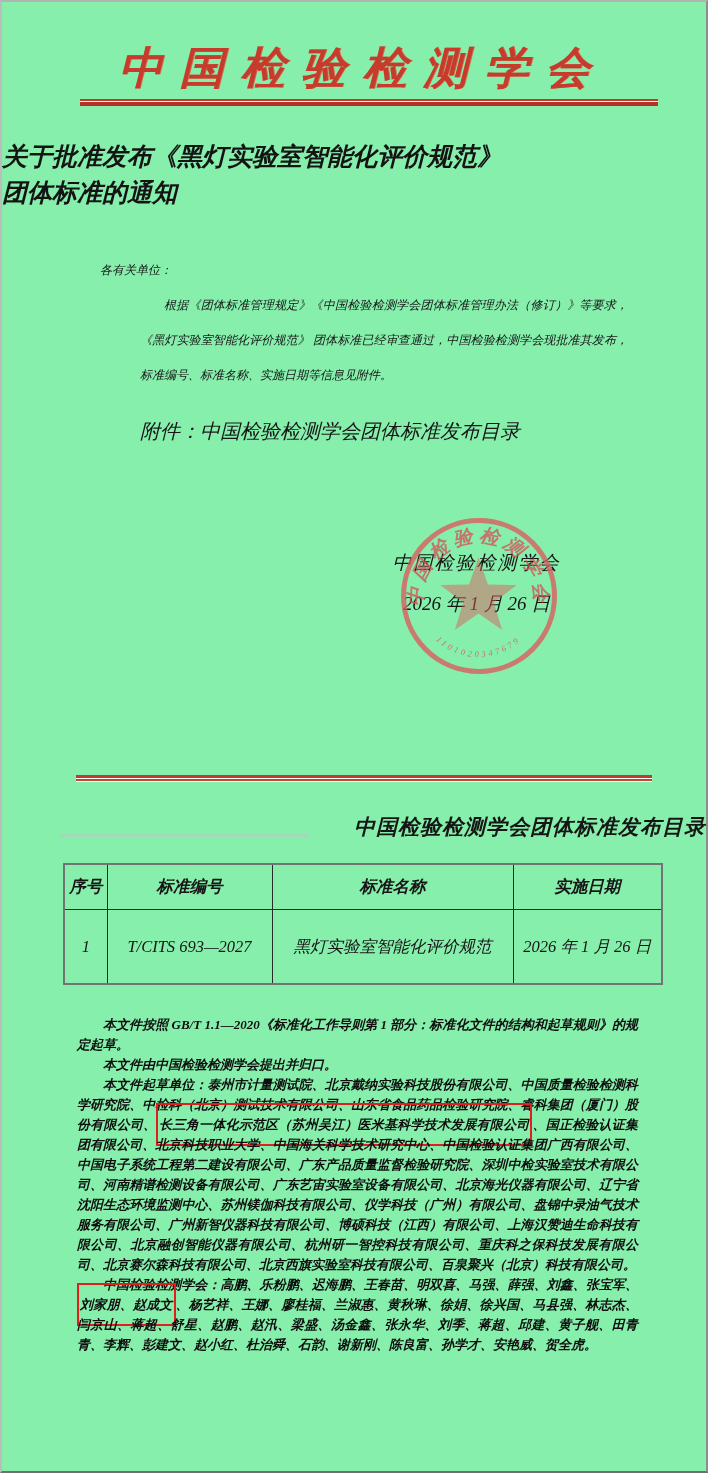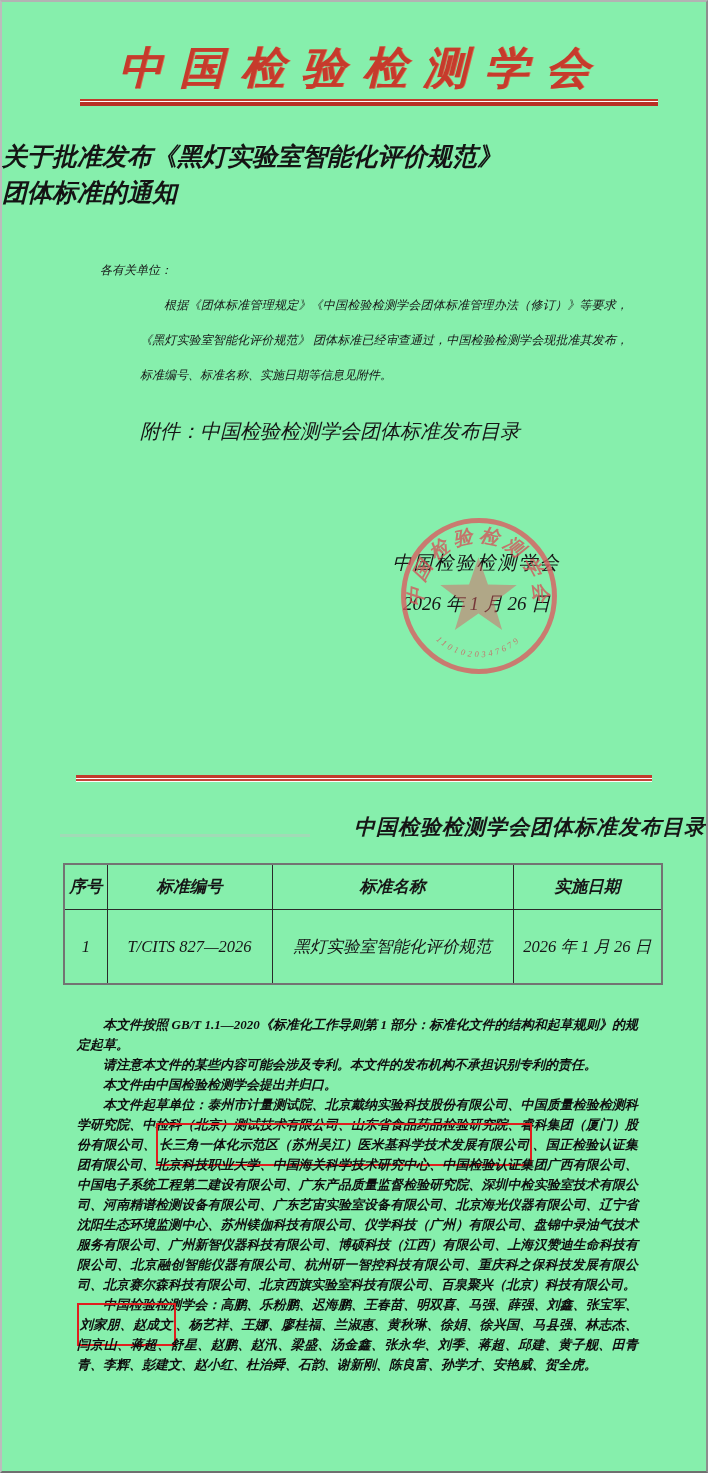--- a/index.html
+++ b/index.html
@@ -113,28 +113,27 @@
       </colgroup>
     <tbody>
         <tr>
       <th>序号</th>
       <th>标准编号</th>
       <th>标准名称</th>
       <th>实施日期</th>
     </tr>
     <tr>
       <td>1</td>
-      <td>T/CITS 827—2026</td>
+      <td>T/CITS 693—2027</td>
       <td>黑灯实验室智能化评价规范</td>
       <td>2026 年 1 月 26 日</td>
     </tr>
   </tbody>
     </table>
 
   <div class="notes-section">
     <p>本文件按照 GB/T 1.1—2020《标准化工作导则第 1 部分：标准化文件的结构和起草规则》的规定起草。</p>
-    <p>请注意本文件的某些内容可能会涉及专利。本文件的发布机构不承担识别专利的责任。</p>
     <p>本文件由中国检验检测学会提出并归口。</p>
     <p><span>本文件起草单位：泰州市计量测试院、北京戴纳实验科技股份有限公司、中国质量检验检测科学研究院、中检科（北京）测试技术有限公司、山东省食品药品检验研究院、睿科集团（厦门）股份有限公司、</span><span class="red-box">长三角一体化示范区（苏州吴江）医米基科学技术发展有限公司</span><span>、国正检验认证集团有限公司、北京科技职业大学、中国海关科学技术研究中心、中国检验认证集团广西有限公司、中国电子系统工程第二建设有限公司、广东产品质量监督检验研究院、深圳中检实验室技术有限公司、河南精谱检测设备有限公司、广东艺宙实验室设备有限公司、北京海光仪器有限公司、辽宁省沈阳生态环境监测中心、苏州镁伽科技有限公司、仪学科技（广州）有限公司、盘锦中录油气技术服务有限公司、广州新智仪器科技有限公司、博硕科技（江西）有限公司、上海汉赞迪生命科技有限公司、北京融创智能仪器有限公司、杭州研一智控科技有限公司、重庆科之保科技发展有限公司、北京赛尔森科技有限公司、北京西旗实验室科技有限公司、百泉聚兴（北京）科技有限公司。</span></p>
     <p><span>中国检验检测学会：高鹏、乐粉鹏、迟海鹏、王春苗、明双喜、马强、薛强、刘鑫、张宝军、</span><span class="red-box">刘家朋、赵成文</span><span>、杨艺祥、王娜、廖桂福、兰淑惠、黄秋琳、徐娟、徐兴国、马县强、林志杰、闫京山、蒋超、舒星、赵鹏、赵汛、梁盛、汤金鑫、张永华、刘季、蒋超、邱建、黄子舰、田青青、李辉、彭建文、赵小红、杜治舜、石韵、谢新刚、陈良富、孙学才、安艳威、贺全虎。</span></p>
   </div>
 
 </div>
 
 </body></html>

